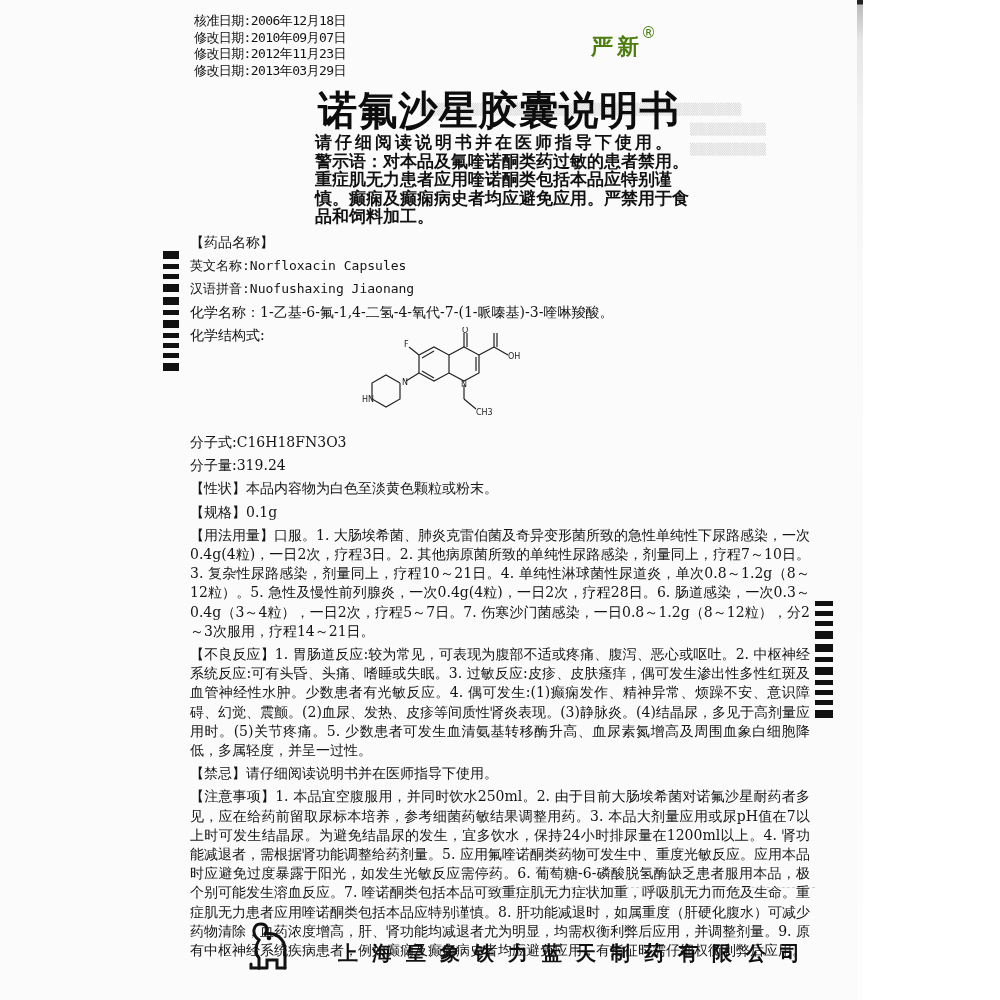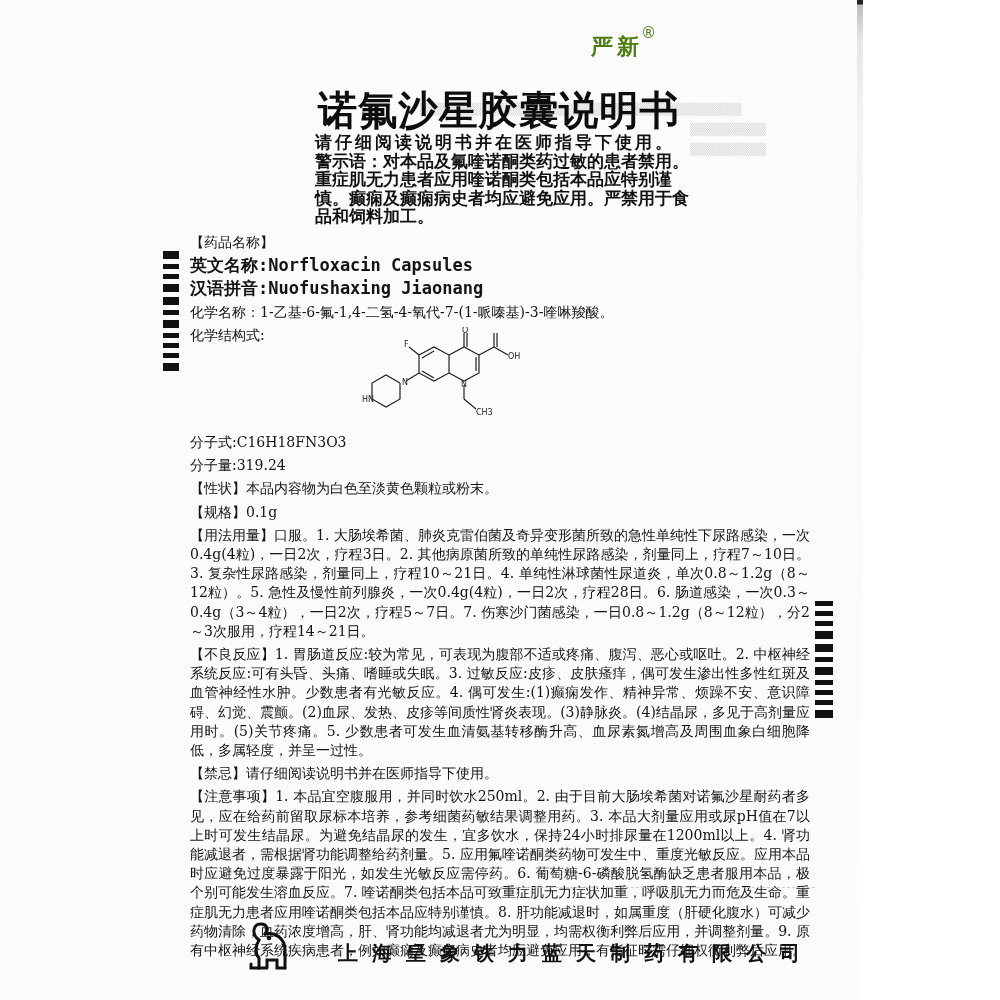--- a/index.html
+++ b/index.html
@@ -16,21 +16,21 @@
   .brand sup { font-size:15px; font-weight:normal; position:relative; top:-8px; left:-2px; }
   .title { position:absolute; left:318px; top:83px; font-size:40px; letter-spacing:1px; color:#0d0d0d;
            font-family:"DejaVu Sans","Liberation Sans",sans-serif; font-weight:bold; transform:scaleX(0.98); transform-origin:left; }
   .warning { position:absolute; left:315px; top:133px; width:390px; font-size:17px; line-height:18.5px;
              font-family:"DejaVu Sans","Liberation Sans",sans-serif; font-weight:bold; color:#111; }
   .warning .l1 { letter-spacing:3px; }
   .body { position:absolute; left:186px; top:229px; width:628px; font-size:14px; line-height:19.2px; color:#141414; }
   .body p { margin:4px; }
   .sec { margin:0; }
   .hd { font-weight:normal; }
-  .mono { font-family:"DejaVu Sans Mono","Liberation Mono",monospace; font-size:17px;font-weight:bold; }
+  .mono { font-family:"DejaVu Sans Mono","Liberation Mono",monospace; font-size:13px; }
   .structure { height:80px; position:relative; }
   .structure svg { position:absolute; left:138px; top:-22px; }
   .justify { text-align:justify; text-align-last:left; }
   .bars-left { position:absolute; left:163px; top:251px; width:16px; }
   .bars-right { position:absolute; left:815px; top:601px; width:18px; }
   .bar { background:#111; height:5px; margin-bottom:5px; }
   .bar.t { height:8px; }
   .footer { position:absolute; left:240px; top:920px; width:560px; height:60px; }
   .company { position:absolute; left:98px; top:20px; font-size:20px; font-weight:bold; letter-spacing:14px; color:#111;
              font-family:"DejaVu Serif","Liberation Serif",serif; white-space:nowrap; }
@@ -38,20 +38,26 @@
 </style>
 </head>
 <body>
 
 <div class="page">
 
   <div class="bleed" style="left:420px;top:100px;">▒▒▒▒▒▒▒▒▒▒▒▒▒▒▒▒▒▒▒▒▒▒▒▒▒▒▒▒▒▒▒▒▒▒▒▒▒▒</div>
   <div class="bleed" style="left:690px;top:120px;">▒▒▒▒▒▒▒▒▒</div>
   <div class="bleed" style="left:690px;top:140px;">▒▒▒▒▒▒▒▒▒</div>
 
+  <div class="dates">
+    <div>核准日期:2006年12月18日</div>
+    <div>修改日期:2010年09月07日</div>
+    <div>修改日期:2012年11月23日</div>
+    <div>修改日期:2013年03月29日</div>
+  </div>
 
   <div class="brand">
     <span>严新</span><sup>®</sup>
   </div>
 
   <div class="title">诺氟沙星胶囊说明书</div>
 
   <div class="warning">
     <div class="l1">请仔细阅读说明书并在医师指导下使用。</div>
     <div>警示语：对本品及氟喹诺酮类药过敏的患者禁用。重症肌无力患者应用喹诺酮类包括本品应特别谨慎。癫痫及癫痫病史者均应避免应用。严禁用于食品和饲料加工。</div>

